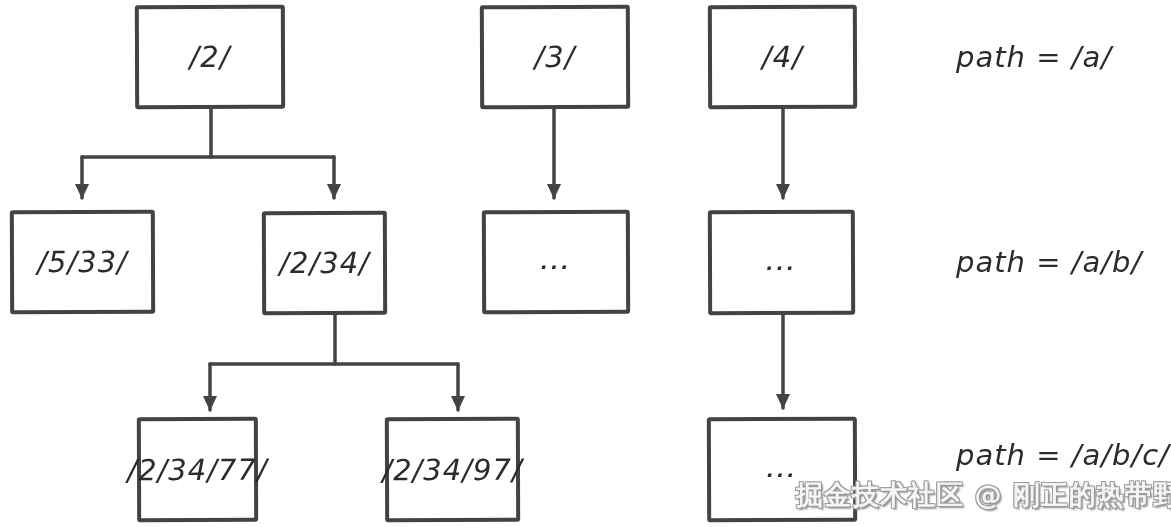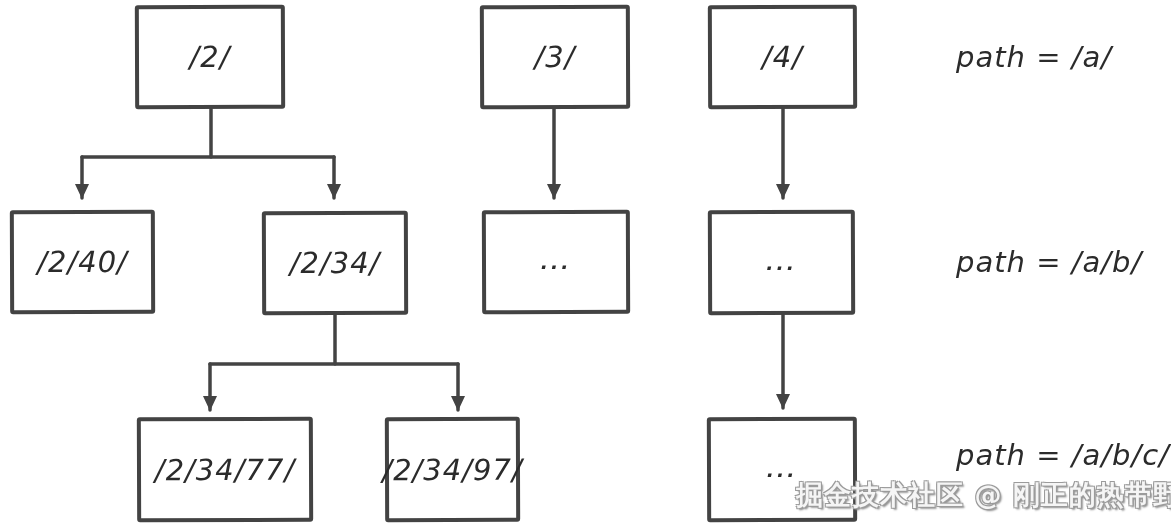--- a/index.html
+++ b/index.html
@@ -99,26 +99,26 @@
     <path class="connector" d="M210 364 L210 410" marker-end="url(#arrow)"></path>
     <path class="connector" d="M458 364 L458 410" marker-end="url(#arrow)"></path>
 
     <path class="connector" d="M783 315 L783 408" marker-end="url(#arrow)"></path>
   </svg>
 
   <div class="node" style="left:135px; top:5px;  width:150px; height:104px;">/2/</div>
   <div class="node" style="left:480px; top:5px;  width:150px; height:104px;">/3/</div>
   <div class="node" style="left:708px; top:5px;  width:149px; height:104px;">/4/</div>
 
-  <div class="node" style="left:10px;  top:210px; width:145px; height:104px;">/2/40/</div>
-  <div class="node" style="left:262px; top:211px; width:146px; height:104px;">/2/34/</div>
+  <div class="node" style="left:10px;  top:210px; width:145px; height:104px;">/5/33/</div>
+  <div class="node" style="left:262px; top:211px; width:125px; height:104px;">/2/34/</div>
   <div class="node dots" style="left:482px; top:210px; width:148px; height:104px;">...</div>
   <div class="node dots" style="left:708px; top:210px; width:147px; height:105px;">...</div>
 
-  <div class="node" style="left:137px; top:417px; width:176px; height:105px;text-align:right;">/2/34/77/</div>
+  <div class="node" style="left:137px; top:417px; width:121px; height:105px;text-align:right;">/2/34/77/</div>
   <div class="node" style="left:385px; top:417px; width:135px; height:105px;">/2/34/97/</div>
   <div class="node dots" style="left:707px; top:417px; width:150px; height:105px;">...</div>
 
   <div class="path-label" style="top:40px;">path = /a/</div>
   <div class="path-label" style="top:438px;">path = /a/b/c/</div>
   <div class="path-label" style="top:245px;">path = /a/b/</div>
 
   <div class="watermark">掘金技术社区 @ 刚正的热带野猪</div>
 
 </div>

